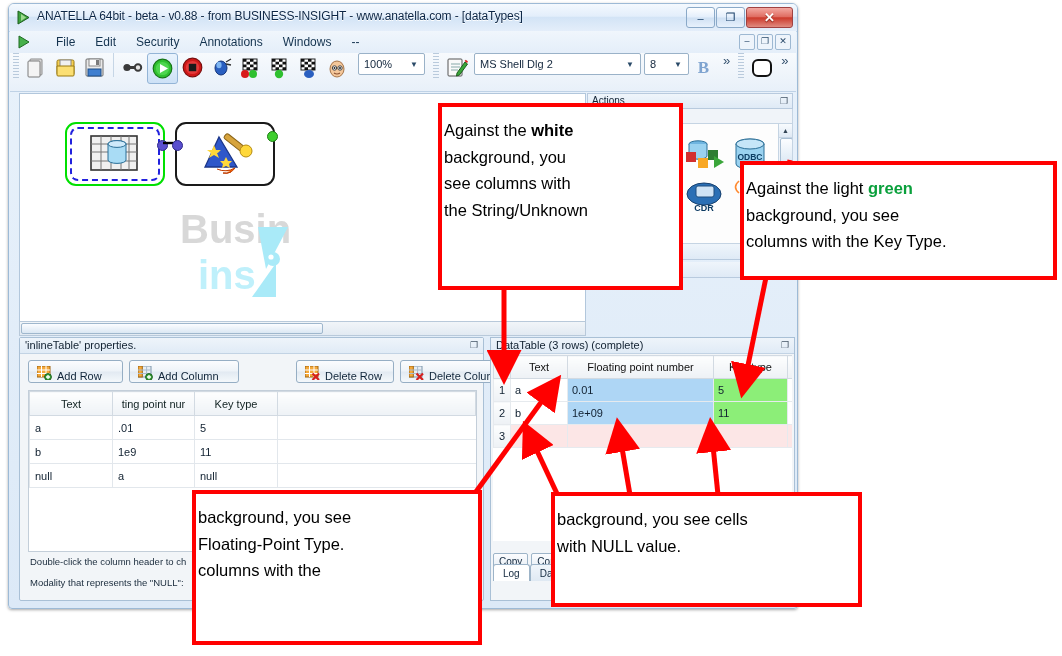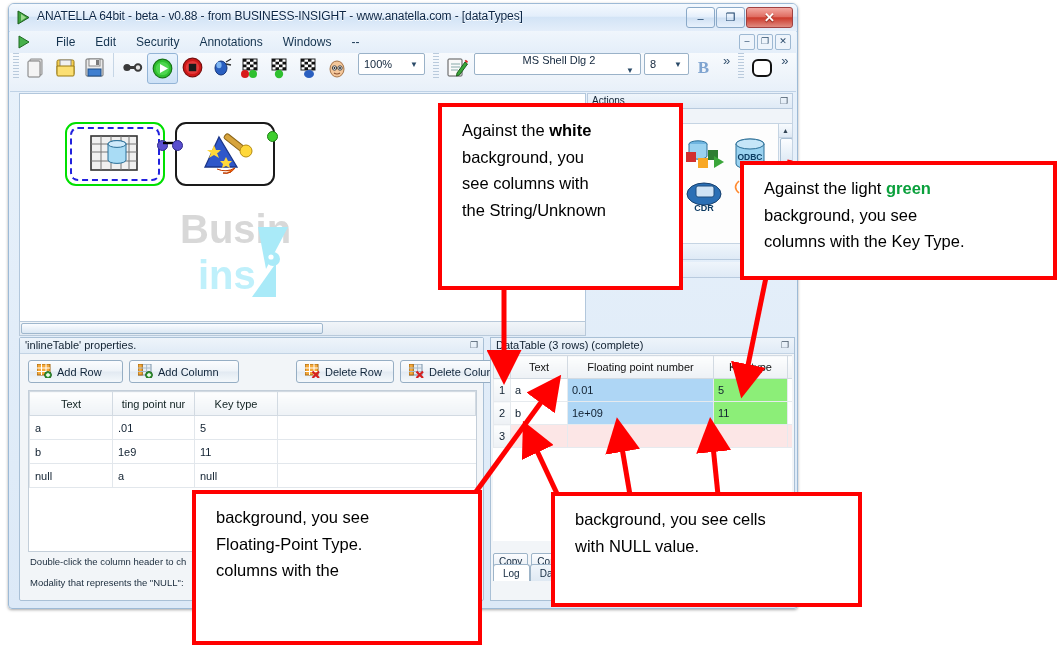--- a/index.html
+++ b/index.html
@@ -115,21 +115,21 @@
   }
   .panel-title{
     height:16px;background:linear-gradient(to bottom,#eef4fa,#e0ebf6);border-bottom:1px solid #c2d3e4;
     font-size:11px;color:#102030;padding:1px 5px;position:relative;box-sizing:border-box;
   }
   .panel-title .pin{position:absolute;right:5px;top:2px;font-size:9px;color:#456;}
   .pbtns{position:absolute;left:8px;top:22px;right:8px;height:24px;}
   .pbtn{
     position:absolute;height:23px;border:1px solid #96aec4;border-radius:3px;
     background:linear-gradient(to bottom,#fbfcfe 0%,#eef3f8 48%,#e2eaf2 52%,#f4f8fb 100%);
-    font-size:11px;color:#10253a;display:flex;align-items:center;gap:5px;padding:0 8px;box-sizing:border-box;
+    font-size:11px;color:#10253a;display:flex;align-items:flex-end;gap:5px;padding:0 8px;box-sizing:border-box;
   }
 
   table.grid{border-collapse:collapse;background:#fff;font-size:11px;color:#102030;table-layout:fixed;}
   table.grid th{
     background:linear-gradient(to bottom,#fdfefe,#eef2f6);border:1px solid #d2dae2;
     font-weight:normal;height:21px;color:#122;
   }
   table.grid td{border:1px solid #e2e7ec;height:23px;padding:0 5px;}
 
   #props-grid-wrap{position:absolute;left:8px;top:52px;width:447px;height:160px;
@@ -160,21 +160,21 @@
     display:flex;align-items:center;padding:0 5px;box-sizing:border-box;margin-top:12px;}
   .dt-tabs{position:absolute;left:3px;top:560px;display:flex;}
   .tab{height:17px;border:1px solid #9db4c8;border-bottom:none;border-radius:3px 3px 0 0;
     font-size:10px;color:#11273d;display:flex;align-items:center;padding:0 9px;box-sizing:border-box;
     background:linear-gradient(to bottom,#f0f5fa,#dfe9f3);}
   .tab.active{background:#ffffff;}
 
   
   .callout{
     position:absolute;background:#ffffff;border:4px solid #ff0000;box-sizing:border-box;
-    font-size:16.5px;line-height:1.62;color:#000;padding:10px 20px;z-index:40;
+    font-size:16.5px;line-height:1.62;color:#000;padding:10px 2px;z-index:40;
   }
   .callout b.blue{color:#3f87d0;}
   .callout b.green{color:#0aa03c;}
   .callout b.red{color:#ff0000;}
   #arrows{position:absolute;left:0;top:0;width:1062px;height:656px;z-index:30;pointer-events:none;}
 </style>
 </head>
 <body>
 
 <div id="app-window">
@@ -336,21 +336,21 @@
     <div class="tbtn">
       <svg width="23" height="23" viewBox="0 0 23 23">
         <rect x="3" y="3" width="14" height="17" rx="1" fill="#fafafa" stroke="#555"></rect>
         <g stroke="#8aa" stroke-width="1">
             <path d="M6 8h9M6 11h9M6 14h7"></path>
           </g>
         <path d="M12 17 L20 6 l2.5 2 L14.5 19 L11.5 20 Z" fill="#3aa63a" stroke="#1d5e1d"></path>
         <path d="M19.5 5 l2.5 2 l1 -1.5 l-2.2 -1.8 Z" fill="#d22"></path>
       </svg>
     </div>
-    <div class="combo" style="width:158px;margin-left:3px;flex-direction:column;">
+    <div class="combo" style="width:158px;margin-left:3px;">
       <span>MS Shell Dlg 2</span>
       <span class="arrow">▼</span>
     </div>
     <div class="combo" style="width:36px;margin-left:3px;">
       <span>8</span>
       <span class="arrow">▼</span>
     </div>
     <div class="tbtn">
       <span style="font-family:'Liberation Serif',serif;font-weight:bold;font-size:17px;color:#7fa4d0;">B</span>
     </div>

